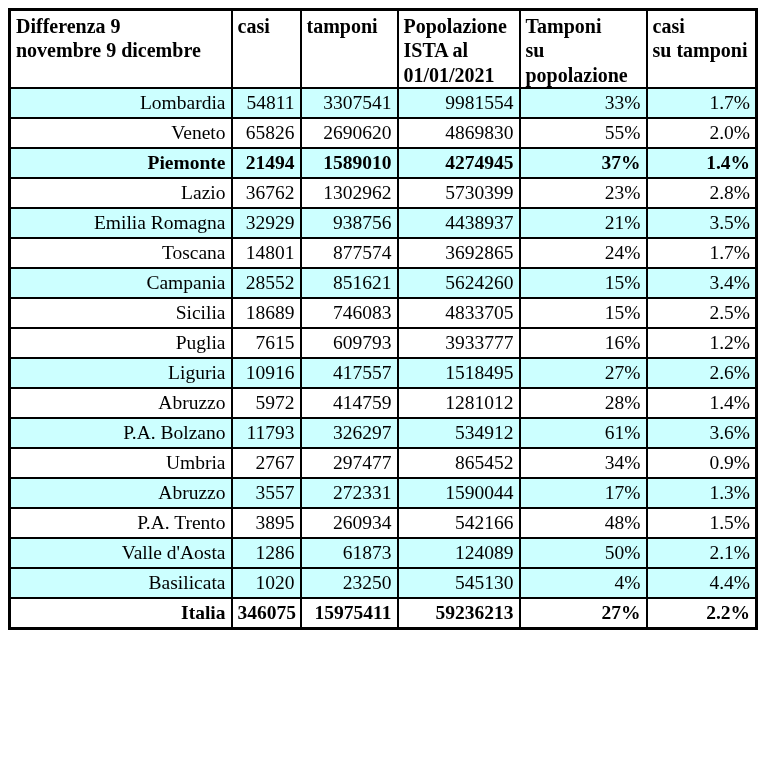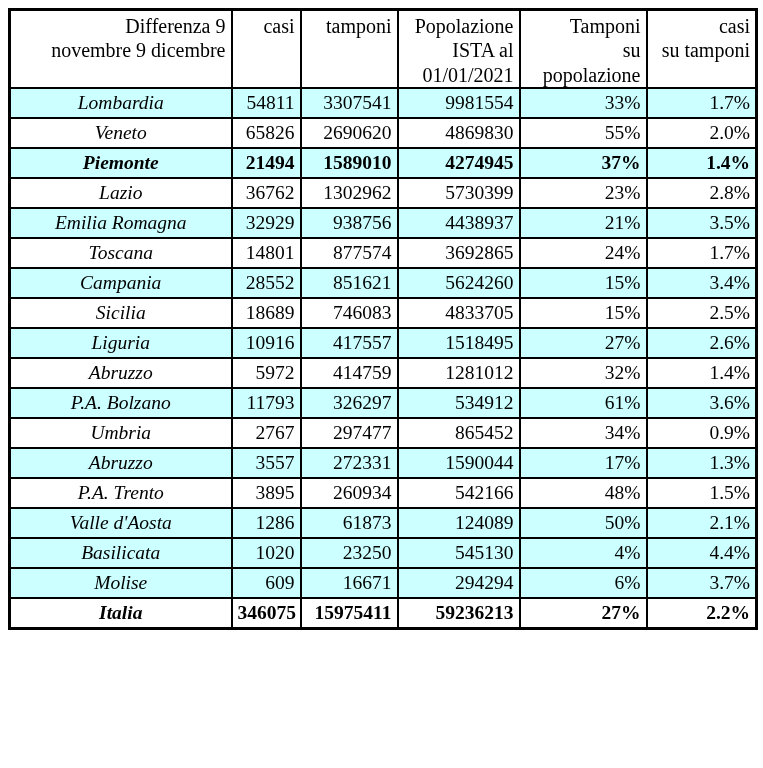--- a/index.html
+++ b/index.html
@@ -19,36 +19,36 @@
     border: 3px solid var(--border-color, #000);
   }
   th, td {
     border: 2px solid var(--border-color, #000);
     padding: 0 5px;
     overflow: hidden;
     box-sizing: content-box;
   }
   th {
     font-size: 20px;
-    font-weight: normal;
-    text-align: right;
+    font-weight: bold;
+    text-align: left;
     vertical-align: top;
     white-space: pre-line;
     line-height: 1.22;
     height: 72px;
     padding-top: 3px;
     background: #ffffff;
   }
   td {
     font-size: 19.5px;
     height: 28px;
     white-space: nowrap;
     vertical-align: middle;
   }
-  td.region { text-align: center; font-style: italic; }
+  td.region { text-align: right; }
   td.num { text-align: right; }
   tr.hl td { background: var(--row-highlight, #ccffff); }
   tr.bold td { font-weight: bold; }
 </style>
 </head>
 <body style="background: rgb(255, 255, 255); color: rgb(0, 0, 0);">
 
 <div class="table-wrap">
   <table class="data-table">
     <colgroup>
@@ -133,34 +133,42 @@
           <td class="num">3.4%</td>
         </tr>
         <tr>
           <td class="region">Sicilia</td>
           <td class="num">18689</td>
           <td class="num">746083</td>
           <td class="num">4833705</td>
           <td class="num">15%</td>
           <td class="num">2.5%</td>
         </tr>
+        <tr>
+          <td class="region">Puglia</td>
+          <td class="num">7615</td>
+          <td class="num">609793</td>
+          <td class="num">3933777</td>
+          <td class="num">16%</td>
+          <td class="num">1.2%</td>
+        </tr>
         <tr class="hl">
           <td class="region">Liguria</td>
           <td class="num">10916</td>
           <td class="num">417557</td>
           <td class="num">1518495</td>
           <td class="num">27%</td>
           <td class="num">2.6%</td>
         </tr>
         <tr>
           <td class="region">Abruzzo</td>
           <td class="num">5972</td>
           <td class="num">414759</td>
           <td class="num">1281012</td>
-          <td class="num">32%</td>
+          <td class="num">28%</td>
           <td class="num">1.4%</td>
         </tr>
         <tr class="hl">
           <td class="region">P.A. Bolzano</td>
           <td class="num">11793</td>
           <td class="num">326297</td>
           <td class="num">534912</td>
           <td class="num">61%</td>
           <td class="num">3.6%</td>
         </tr>
@@ -196,28 +204,20 @@
           <td class="num">50%</td>
           <td class="num">2.1%</td>
         </tr>
         <tr class="hl">
           <td class="region">Basilicata</td>
           <td class="num">1020</td>
           <td class="num">23250</td>
           <td class="num">545130</td>
           <td class="num">4%</td>
           <td class="num">4.4%</td>
-        </tr>
-        <tr class="hl">
-          <td class="region">Molise</td>
-          <td class="num">609</td>
-          <td class="num">16671</td>
-          <td class="num">294294</td>
-          <td class="num">6%</td>
-          <td class="num">3.7%</td>
         </tr>
         <tr class="bold">
           <td class="region">Italia</td>
           <td class="num">346075</td>
           <td class="num">15975411</td>
           <td class="num">59236213</td>
           <td class="num">27%</td>
           <td class="num">2.2%</td>
         </tr>
       </tbody>

